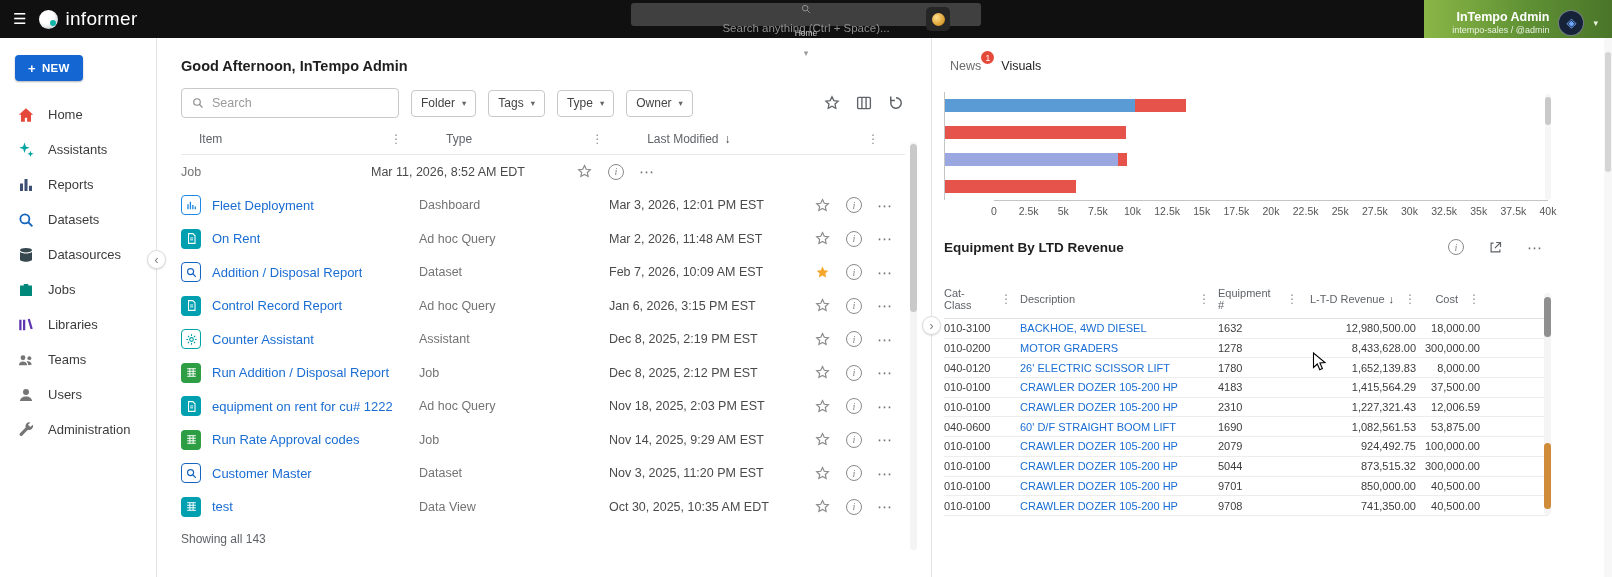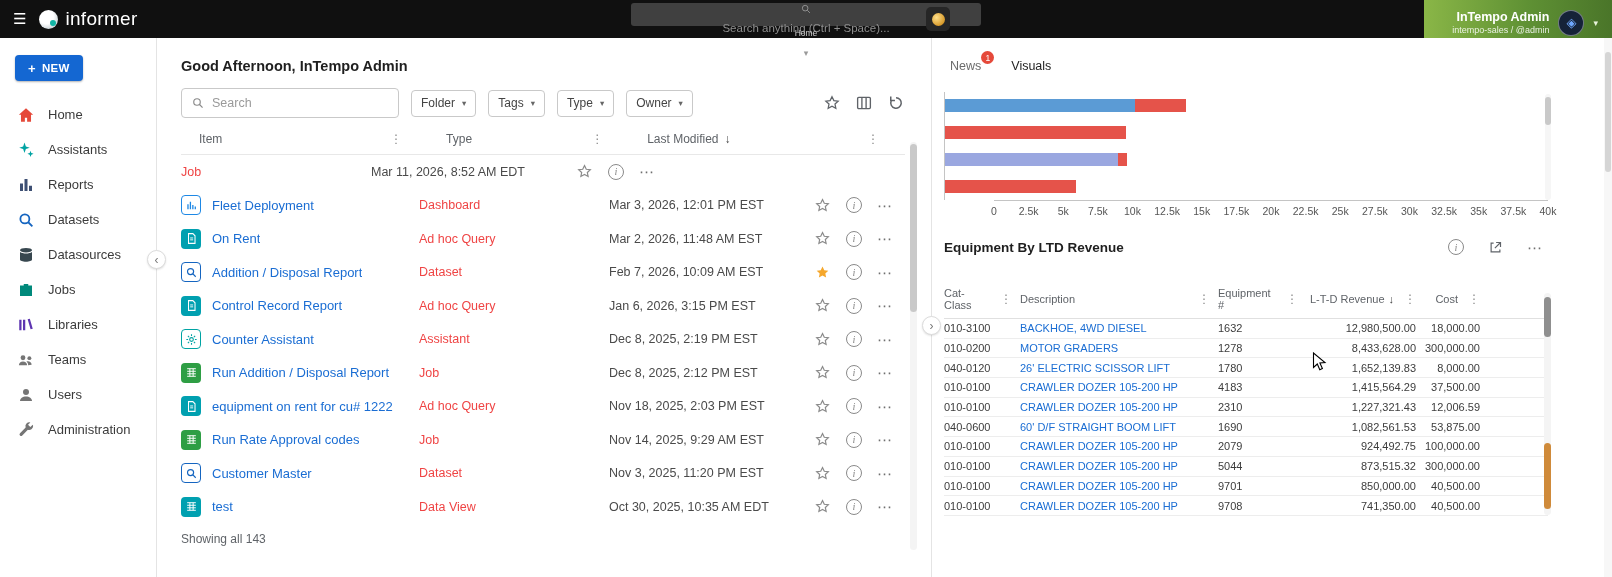--- a/index.html
+++ b/index.html
@@ -63,35 +63,35 @@
   .colmenu { font-size:12px; color:#8a8a8a; cursor:pointer; padding:0 2px; }
   .sort-arrow { font-size:12px; color:#444; margin-left:6px; cursor:pointer; }
 
   .lrow { height:33.5px; display:flex; align-items:center; }
   .lr-item { width:238px; display:flex; align-items:center; gap:11px; overflow:hidden; padding-right:8px; }
   .type-icon { width:20px; height:20px; border-radius:4px; display:flex; align-items:center; justify-content:center; flex:none; }
   .type-icon svg { width:13px; height:13px; }
   .type-icon.filled { color:#fff; }
   .type-icon.outline { background:#fff; border:1.4px solid currentColor; }
   .lr-name { font-size:13px; color:#1a6dd3; cursor:pointer; white-space:nowrap; overflow:hidden; text-overflow:ellipsis; text-decoration:none; }
-  .lr-type { width:190px; font-size:12.5px; color:#ef4444; }
+  .lr-type { width:190px; font-size:12.5px; color:#737373; }
   .lr-date { width:205px; font-size:12.5px; color:#4a4a4a; }
   .lr-actions { display:flex; align-items:center; gap:15px; color:#8a8a8a; }
   .act-star { width:17px; height:17px; color:#8a8a8a; cursor:pointer; }
   .act-star.filled { color:#f5a72c; }
   .act-info { width:16px; height:16px; border:1.3px solid #8a8a8a; border-radius:50%; font-size:10.5px; display:flex; align-items:center; justify-content:center; font-family:"Liberation Serif", serif; font-style:italic; cursor:pointer; }
   .act-more { font-size:15px; color:#6f6f6f; cursor:pointer; line-height:1; }
   .list-footer { margin-top:8px; font-size:12px; color:#5f6368; }
   .content-scrollbar { position:absolute; right:14px; top:104px; width:7px; height:408px; background:#f4f4f4; border-radius:4px; }
   .content-scrollbar .thumb { position:absolute; top:2px; left:0; width:7px; height:168px; background:#c9c9c9; border-radius:4px; }
 
   
   .rightpanel { flex:1; position:relative; border-left:1px solid #e4e4e4; padding:14px 64px 0 12px; }
   .expand-handle { position:absolute; left:-10px; top:278px; width:19px; height:19px; border-radius:50%; background:#fff; border:1px solid #dcdcdc; display:flex; align-items:center; justify-content:center; font-size:12px; color:#777; cursor:pointer; z-index:4; box-shadow:0 1px 2px rgba(0,0,0,.12); }
-  .vtabs { display:flex; gap:30px; align-items:flex-end; height:26px; margin-left:6px; }
+  .vtabs { display:flex; gap:20px; align-items:flex-end; height:26px; margin-left:6px; }
   .vtab { font-size:12.5px; color:#6b6b6b; cursor:pointer; position:relative; padding-bottom:5px; }
   .vtab.active { color:#1f1f1f; }
   .vtab-badge { position:absolute; top:-8px; right:-13px; background:#e5493a; color:#fff; font-size:8.5px; width:13px; height:13px; border-radius:50%; display:flex; align-items:center; justify-content:center; }
 
   .chart { margin-top:14px; position:relative; }
   .chart-body { display:flex; }
   .chart-labels { width:50px; }
   .clabel { height:27px; display:flex; align-items:center; justify-content:flex-end; padding-right:8px; font-size:11px; font-weight:bold; color:#2b2b2b; white-space:nowrap; }
   .chart-plot { flex:1; border-left:1px solid #c4c4c4; position:relative; }
   .crow { height:27px; position:relative; }

